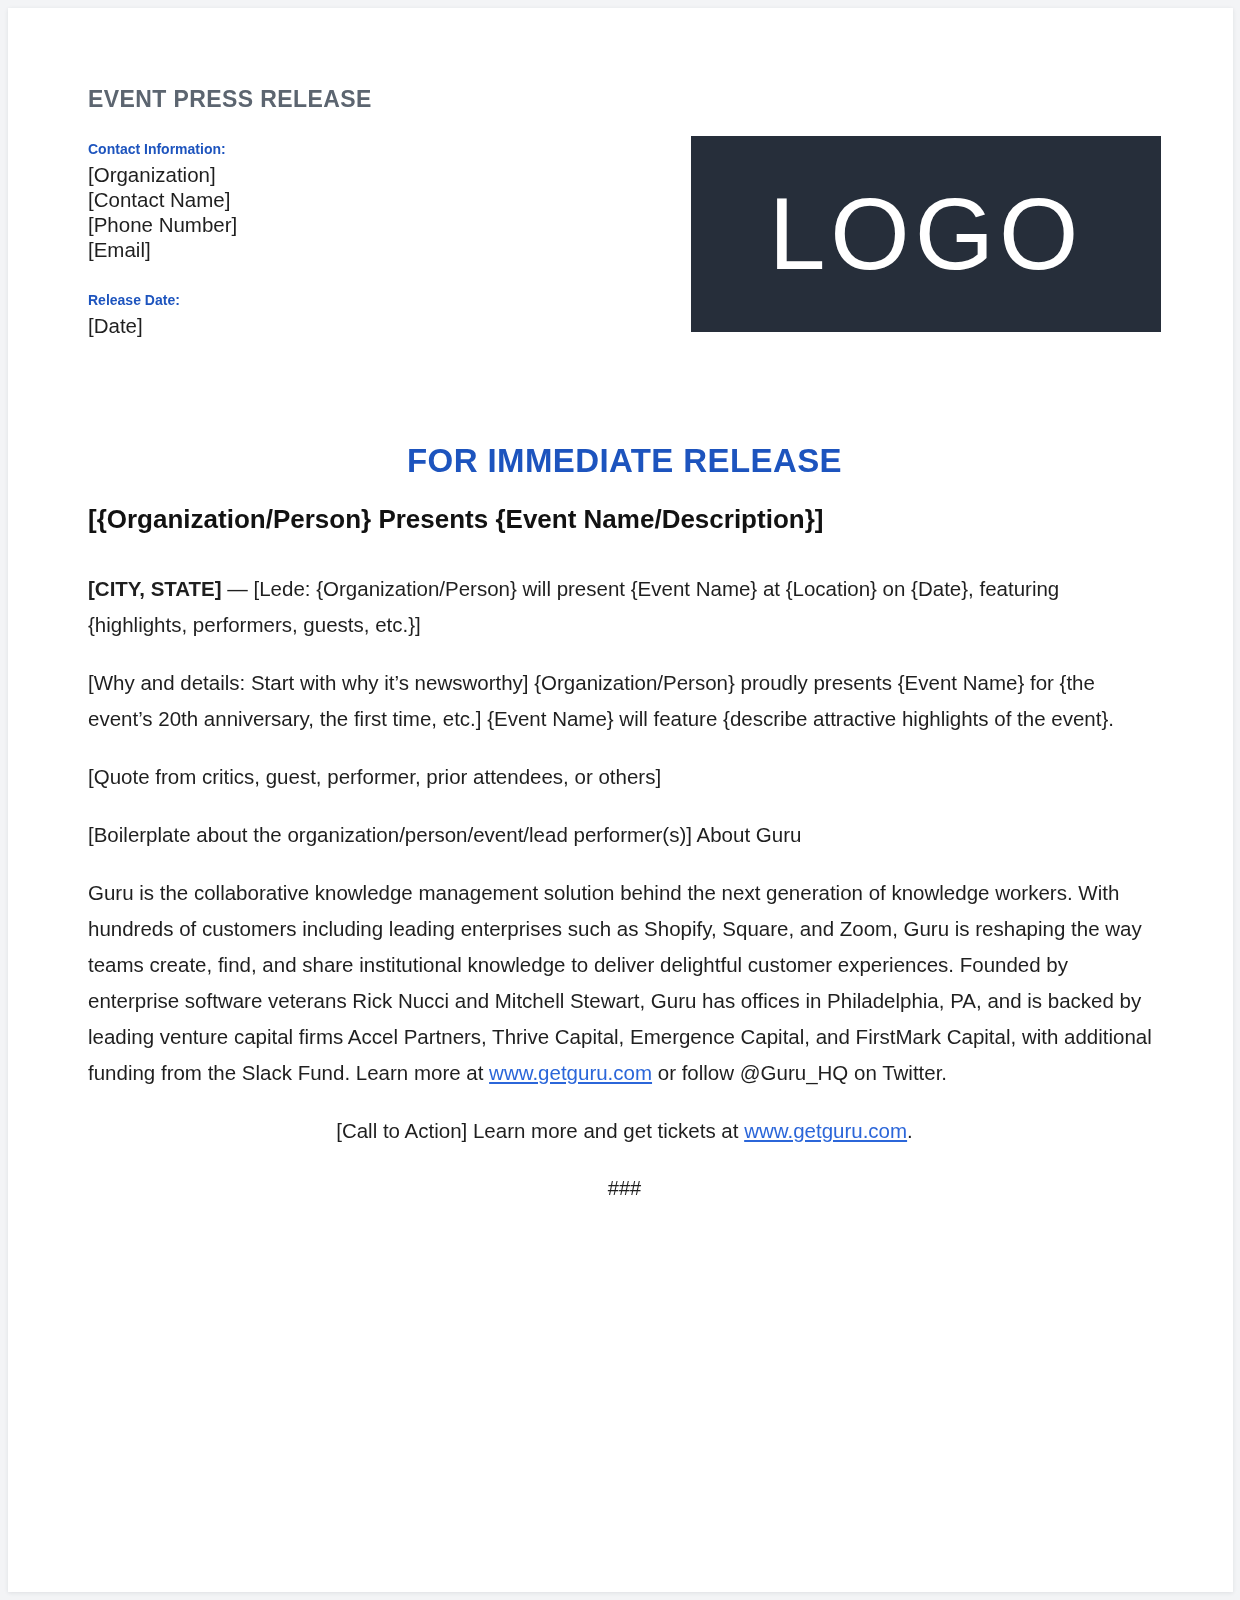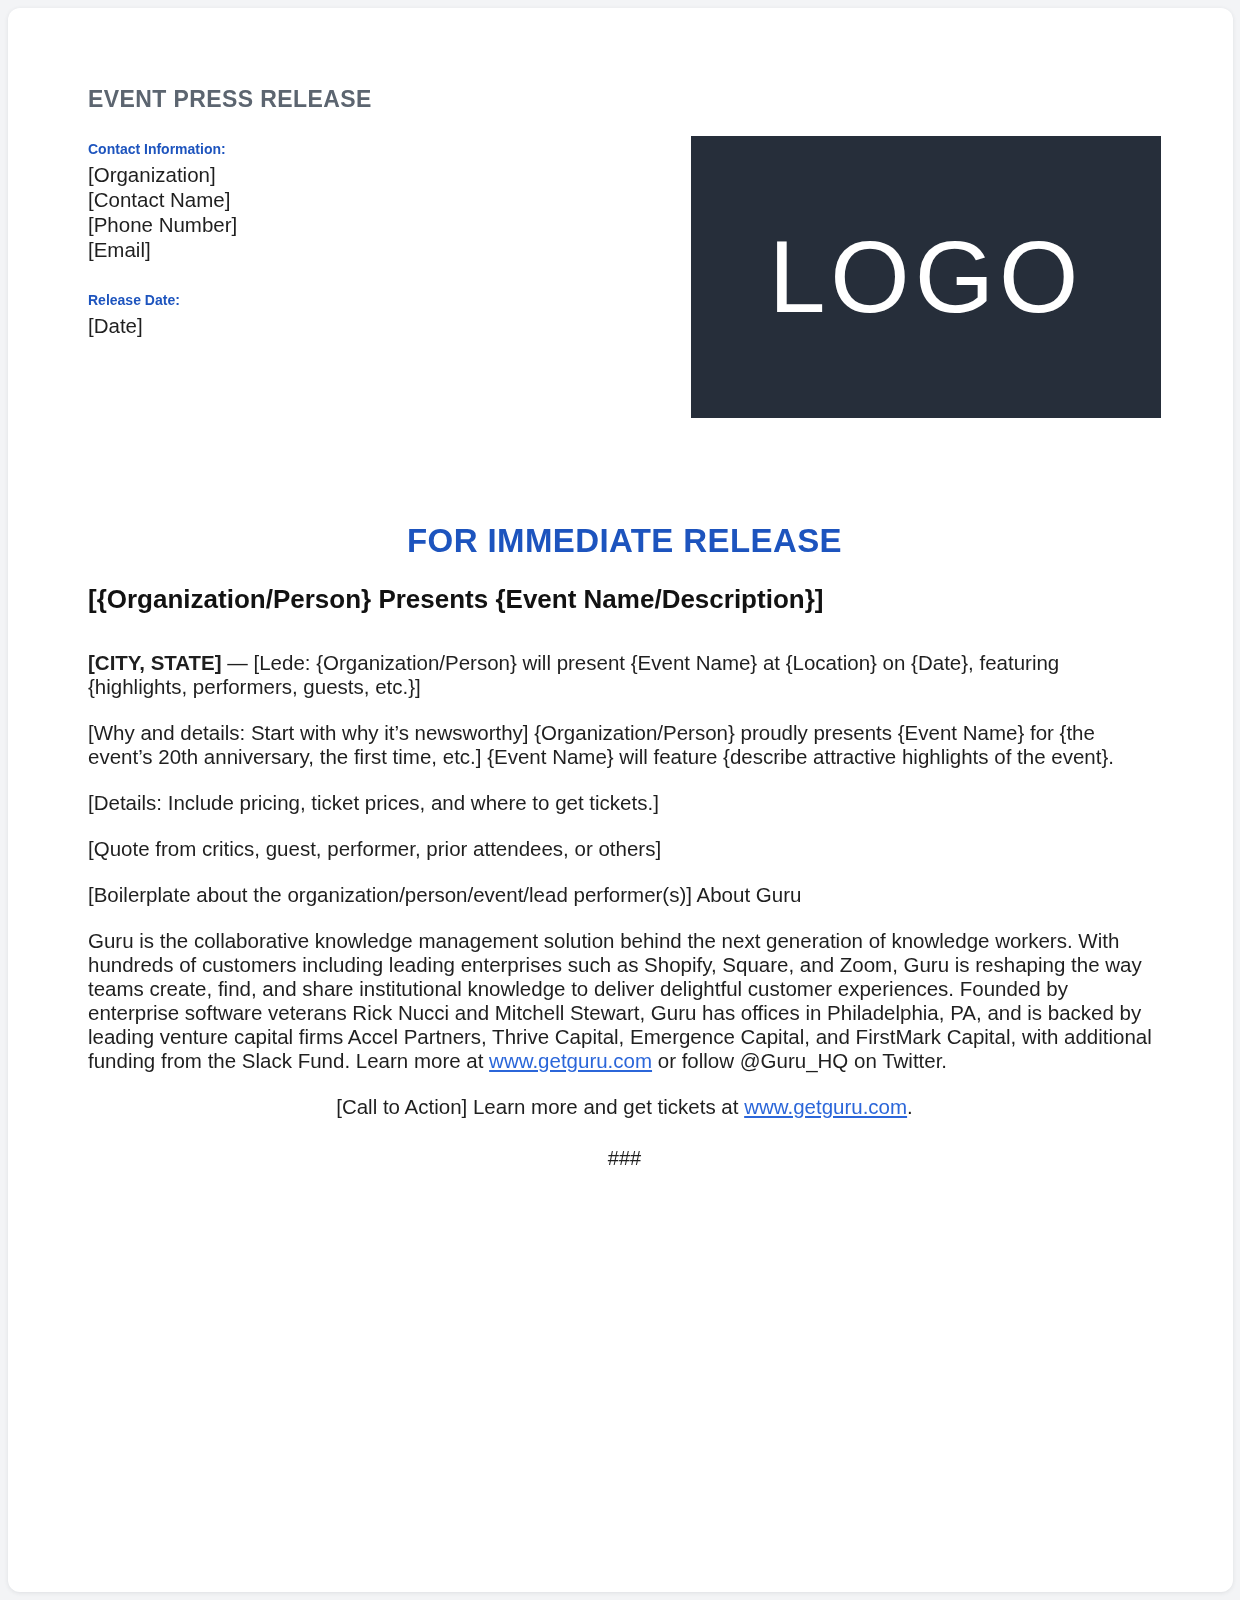--- a/index.html
+++ b/index.html
@@ -8,21 +8,21 @@
     background: #f3f4f6;
     font-family: "Liberation Sans", sans-serif;
     -webkit-font-smoothing: antialiased;
   }
   .page {
     position: relative;
     width: 1225px;
     height: 1584px;
     margin: 8px 7px 8px 8px;
     background: #ffffff;
-    border-radius: 12px;
+    border-radius: 0;
     box-shadow: 0 1px 4px rgba(40,45,60,0.10);
     box-sizing: border-box;
     padding: 78px 72px 0 80px;
   }
   
   .header {
     display: flex;
     justify-content: space-between;
     align-items: flex-start;
   }
@@ -41,21 +41,21 @@
   }
   .contact-line, .release-date {
     font-size: 20.5px;
     line-height: 25px;
     color: #1f1f1f;
   }
   .release-heading { margin-top: 30px; }
   .logo-box {
     flex: 0 0 auto;
     width: 470px;
-    height: 282px;
+    height: 196px;
     margin-top: 50px;
     background: #262e3a;
     display: flex;
     align-items: center;
     justify-content: center;
   }
   .logo-text {
     color: #ffffff;
     font-size: 102px;
     font-weight: 300;
@@ -75,21 +75,21 @@
     margin: 24px 0 0 0;
     text-align: left;
     font-size: 26px;
     font-weight: bold;
     color: #121212;
   }
   .body-copy { margin-top: 36px; }
   .para {
     margin: 0 0 22px 0;
     font-size: 20.5px;
-    line-height: 24px;
+    line-height: 36px;
     color: #1f1f1f;
   }
   .para b { font-weight: bold; }
   .para a, .cta a {
     color: #2b66d9;
     text-decoration: underline;
     cursor: pointer;
   }
   .centered { text-align: center; }
   .end-mark {
@@ -140,21 +140,20 @@
 
   <div class="main">
     <div class="fir-heading">FOR IMMEDIATE RELEASE</div>
     <div class="headline">[{Organization/Person} Presents {Event Name/Description}]</div>
 
     <div class="body-copy">
       <p class="para"><b>[CITY, STATE]</b><span> — [Lede: {Organization/Person} will present {Event Name} at {Location} on {Date}, featuring {highlights, performers, guests, etc.}]</span></p>
 
       <p class="para">[Why and details: Start with why it’s newsworthy] {Organization/Person} proudly presents {Event Name} for {the event’s 20th anniversary, the first time, etc.] {Event Name} will feature {describe attractive highlights of the event}.</p>
 
-      <p class="para">[Details: Include pricing, ticket prices, and where to get tickets.]</p>
 
       <p class="para">[Quote from critics, guest, performer, prior attendees, or others]</p>
 
       <p class="para">[Boilerplate about the organization/person/event/lead performer(s)] About Guru</p>
 
       <p class="para"><span>Guru is the collaborative knowledge management solution behind the next generation of knowledge workers. With hundreds of customers including leading enterprises such as Shopify, Square, and Zoom, Guru is reshaping the way teams create, find, and share institutional knowledge to deliver delightful customer experiences. Founded by enterprise software veterans Rick Nucci and Mitchell Stewart, Guru has offices in Philadelphia, PA, and is backed by leading venture capital firms Accel Partners, Thrive Capital, Emergence Capital, and FirstMark Capital, with additional funding from the Slack Fund. Learn more at </span><a>www.getguru.com</a><span> or follow @Guru_HQ on Twitter.</span></p>
 
       <p class="para centered cta"><span>[Call to Action] Learn more and get tickets at </span><a>www.getguru.com</a><span>.</span></p>
 
       <div class="end-mark">###</div>

